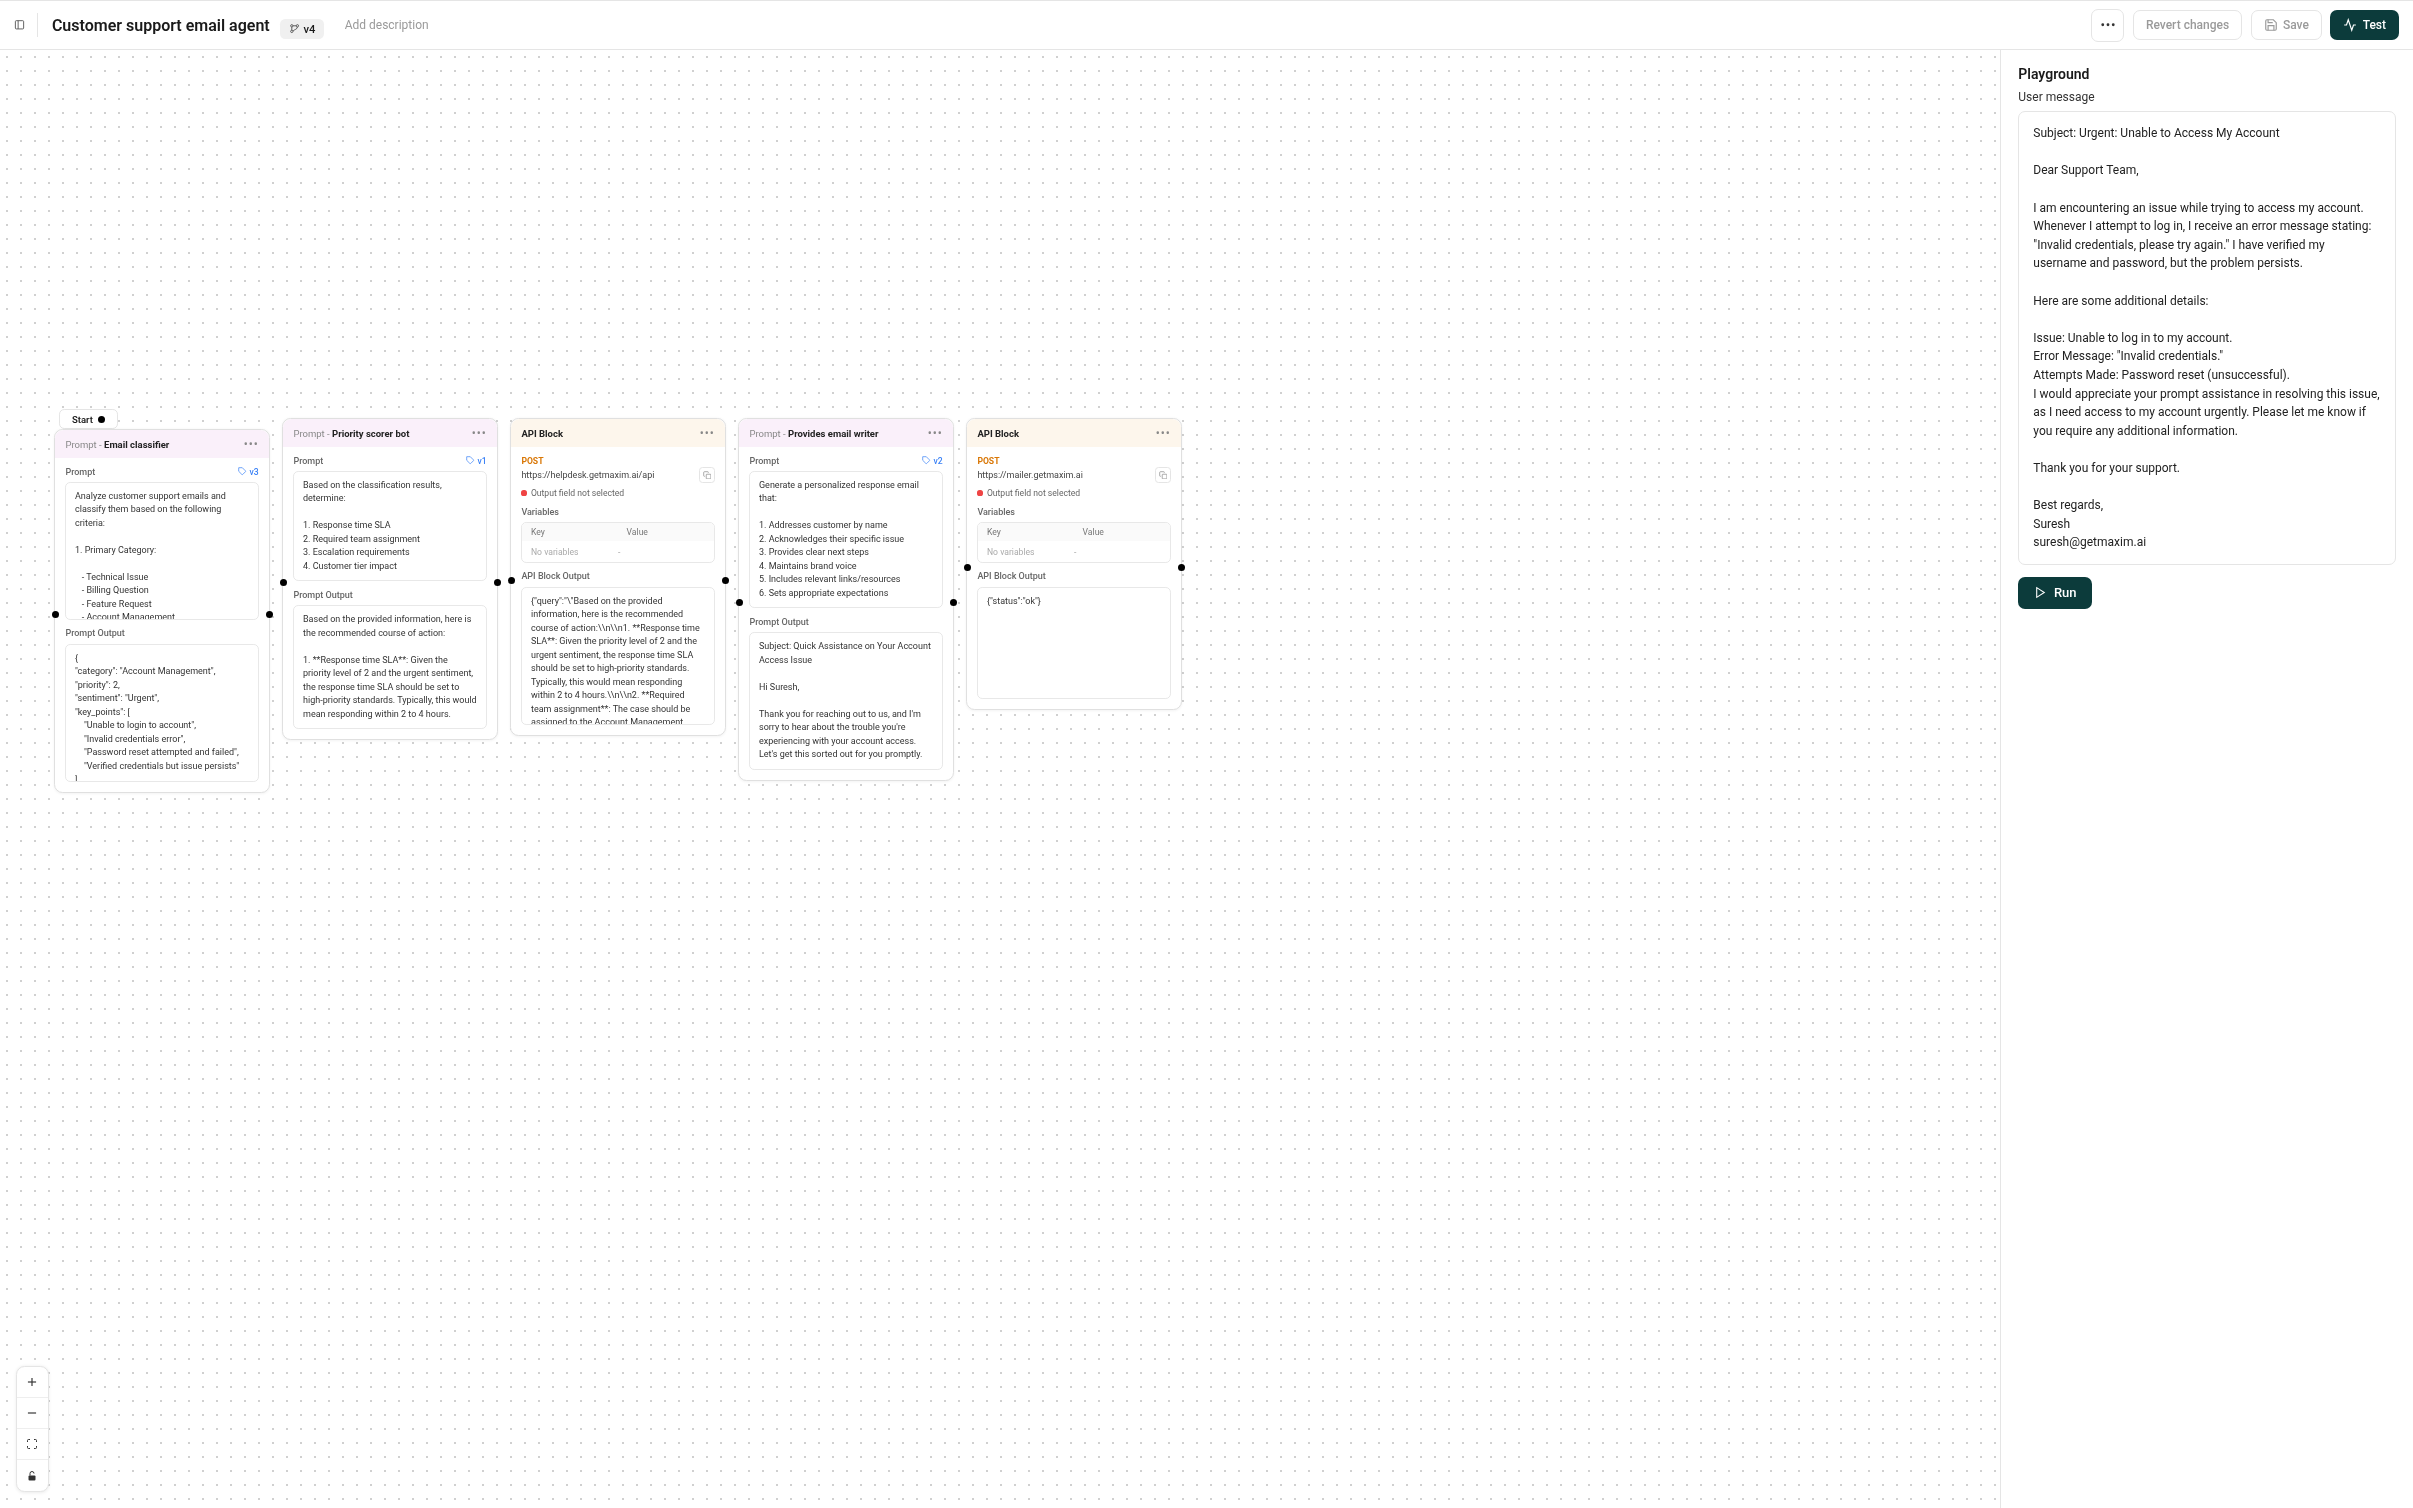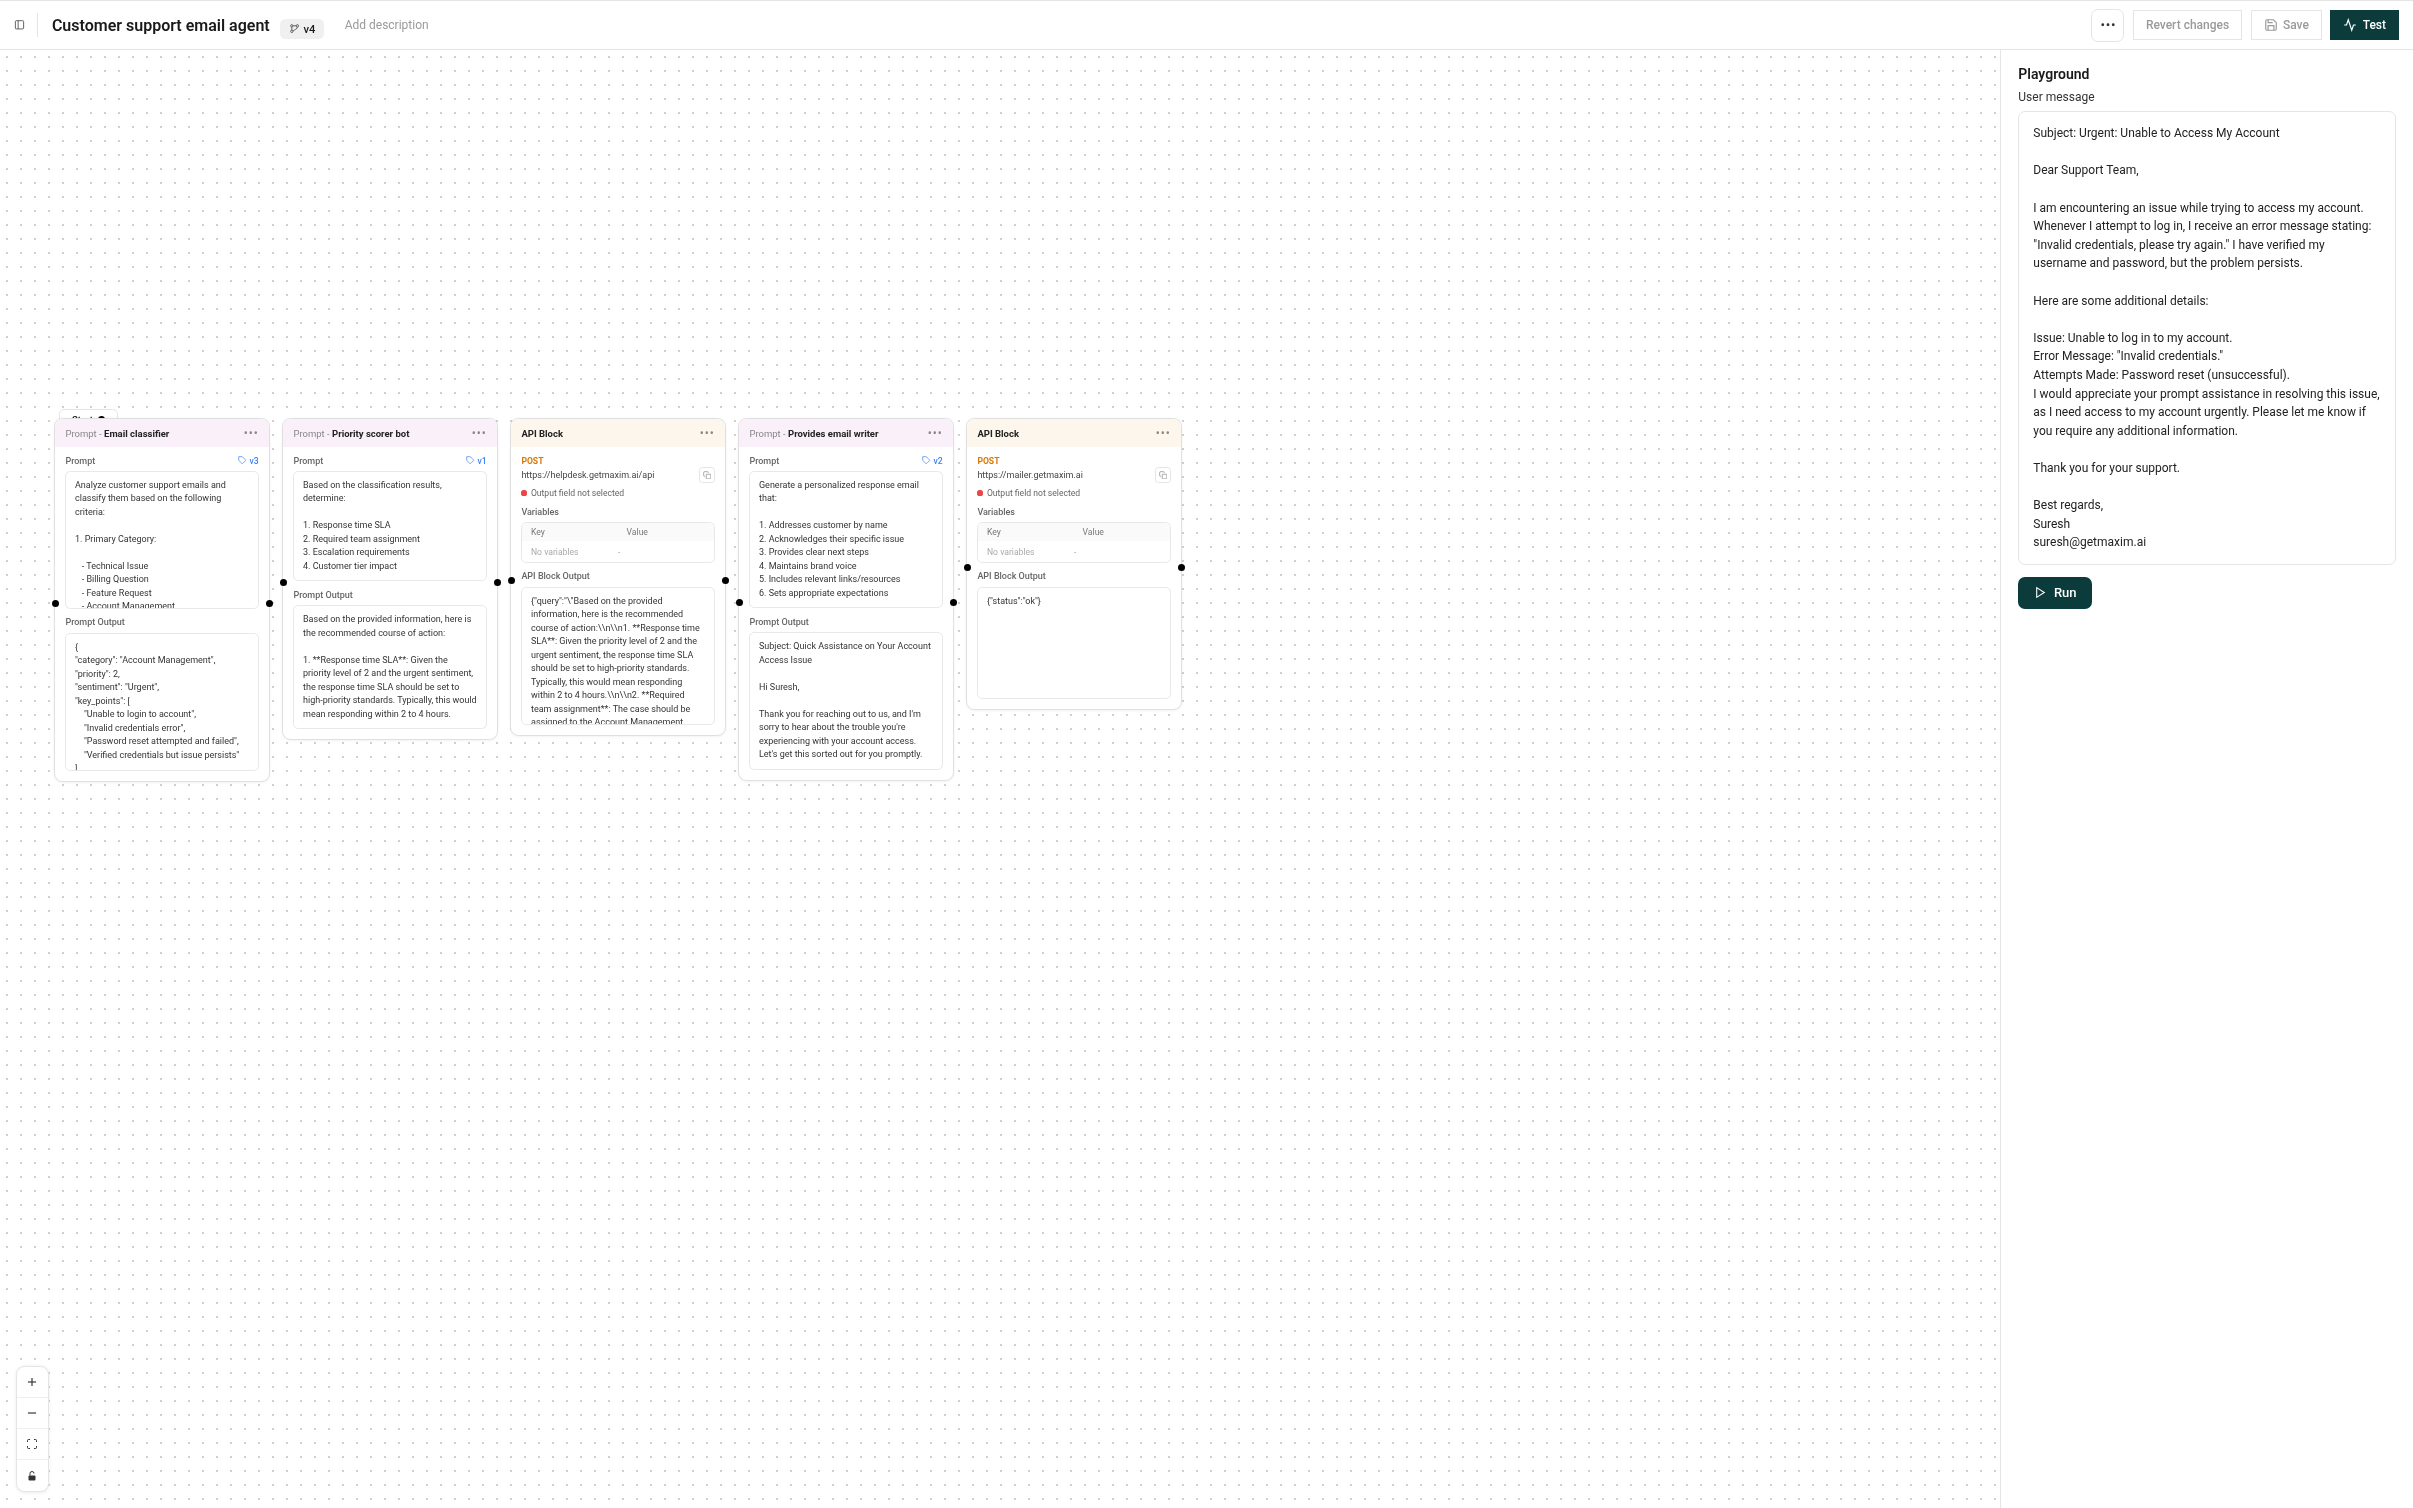--- a/index.html
+++ b/index.html
@@ -39,21 +39,21 @@
 }
 .desc-placeholder { color: #9a9a9a; font-size: 12px; margin-left: 10.4px; }
 .header-right { margin-left: auto; display: flex; gap: 8.6px; align-items: center; }
 .icon-btn {
   width: 33px; height: 33px; border: 0.9px solid #e5e5e5; border-radius: 7px;
   display: flex; align-items: center; justify-content: center; cursor: pointer;
   background: #fff;
 }
 .btn {
   display: inline-flex; align-items: flex-start; gap: 5.2px;
-  padding: 7px 12px; border-radius: 0; font-size: 12px; font-weight: 500;
+  padding: 7px 12px; border-radius: 7px; font-size: 12px; font-weight: 500;
   cursor: pointer; border: 0.9px solid transparent;
 }
 .btn-ghost { background: #fff; border-color: #e5e5e5; color: #9a9a9a; }
 .btn-primary { background: #0c3b3b; color: #fff; }
 
 
 .main { display: flex; flex: 1; overflow: hidden; }
 .canvas {
   flex: 1;
   position: relative;
@@ -219,21 +219,21 @@
   </div>
 
   <div class="main">
     <div class="canvas">
 
       <div class="start-node">
         <span>Start</span>
         <span class="port"></span>
       </div>
 
-      <div class="node" style="left:54px; top:368px;">
+      <div class="node" style="left:54px; top:379px;">
         <span class="node-port-l"></span>
         <span class="node-port-r"></span>
         <div class="node-header prompt">
           <div><span class="node-title-light">Prompt - </span><span class="node-title-strong">Email classifier</span></div>
           <div class="node-dots">•••</div>
         </div>
         <div class="node-body">
           <div class="section-label">
             <span>Prompt</span>
             <span class="version-tag">

